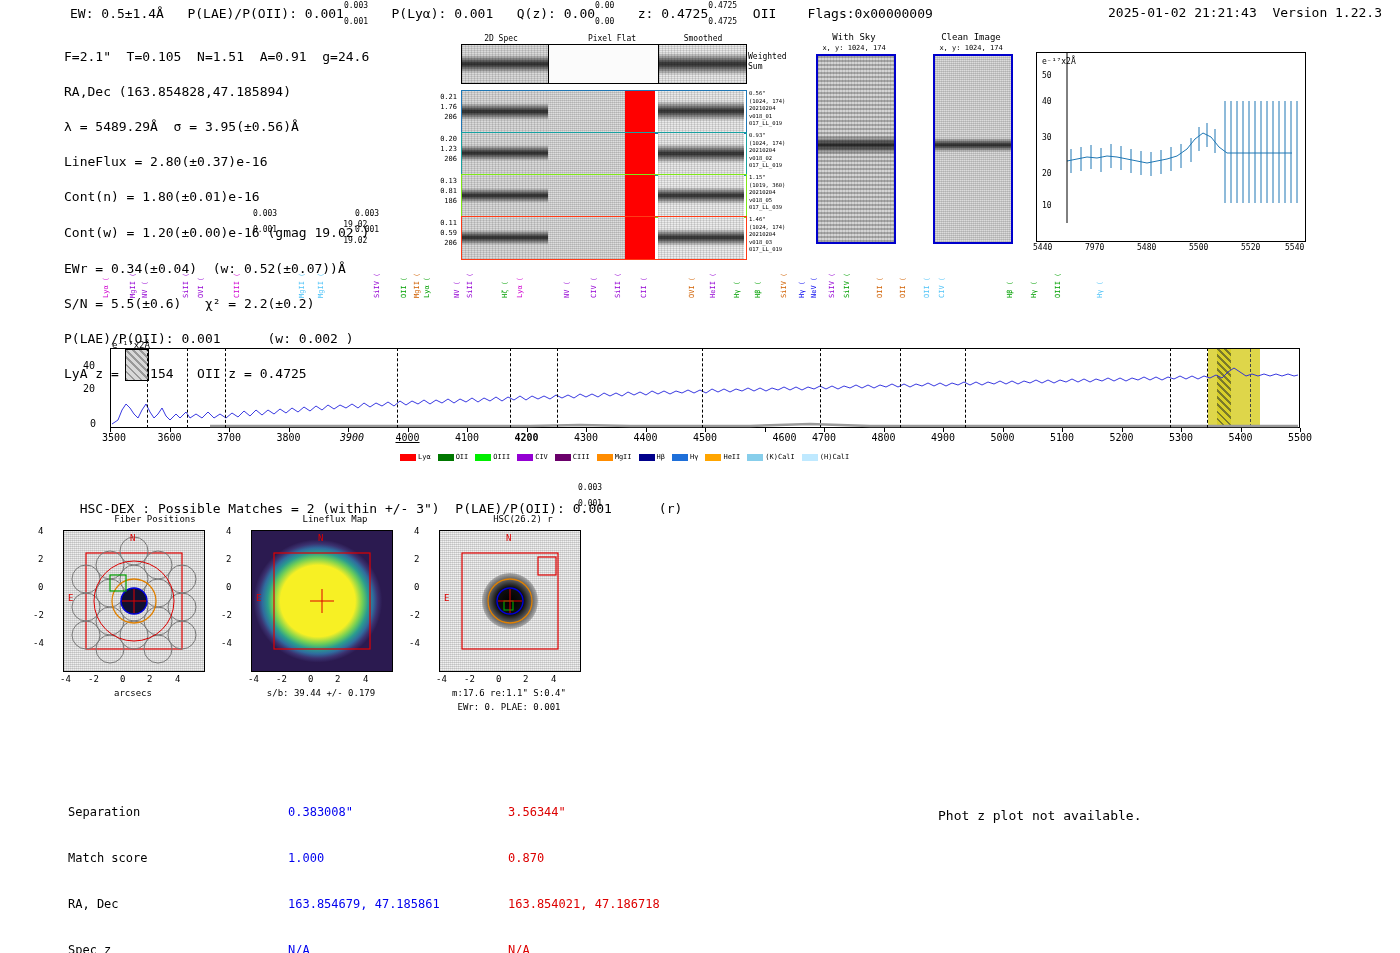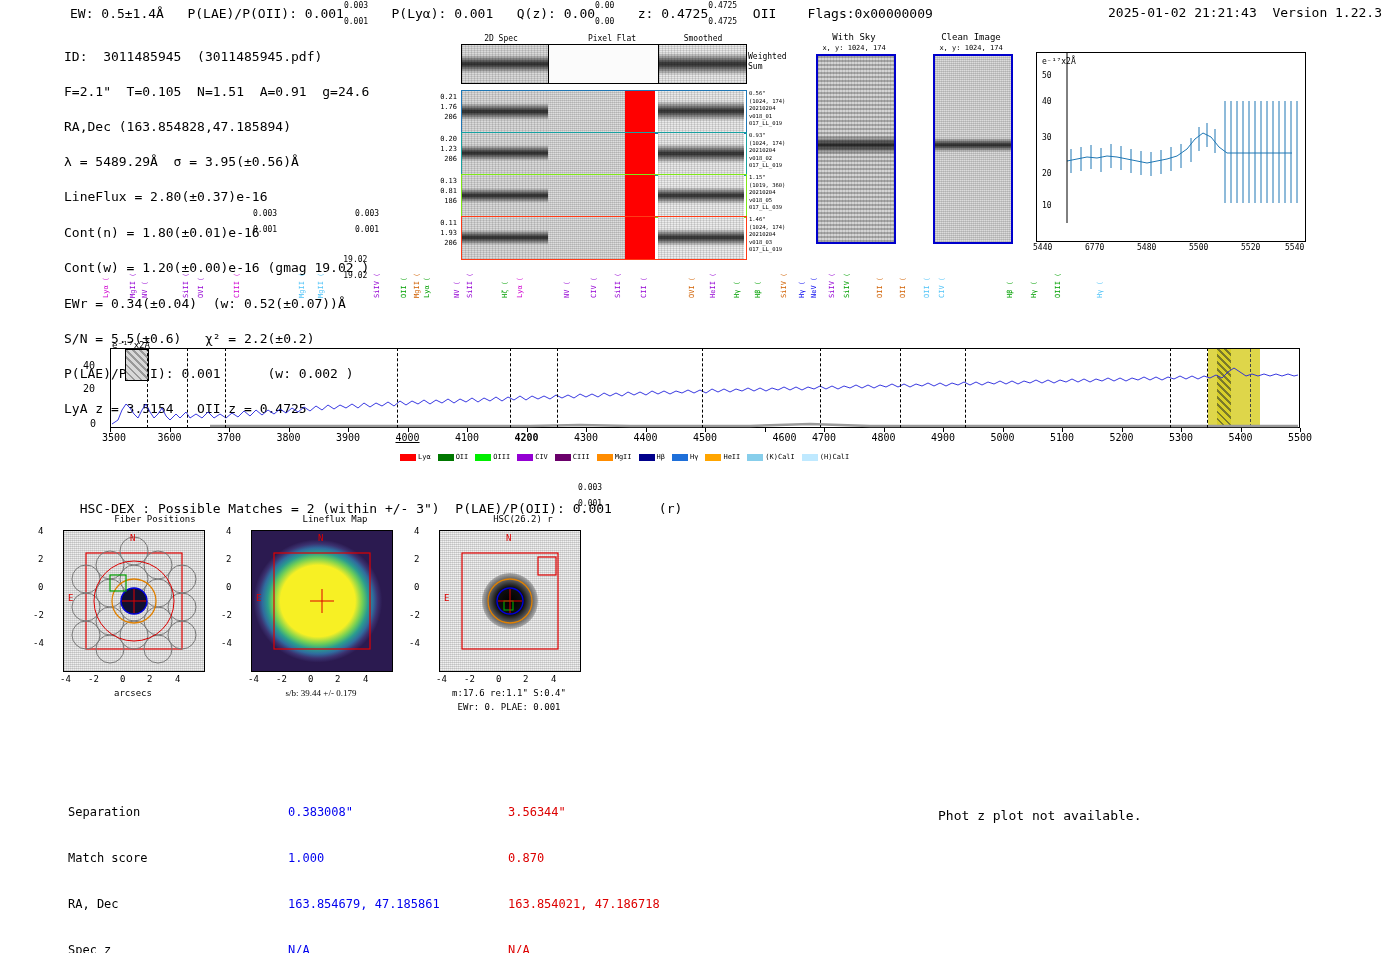--- a/index.html
+++ b/index.html
@@ -57,21 +57,20 @@
   <span>Q(z): 0.00</span><span class="frac"><sup>0.00</sup><br><sub>0.00</sub></span>&nbsp;&nbsp;
   <span>z: 0.4725</span><span class="frac"><sup>0.4725</sup><br><sub>0.4725</sub></span>&nbsp;
   <span>OII</span>&nbsp;&nbsp;&nbsp;
   <span>Flags:0x00000009</span>
 </div>
 <div class="abs mono" id="datestamp">
   <span>2025-01-02 21:21:43</span>&nbsp;&nbsp;<span>Version 1.22.3</span>
 </div>
 
 <div class="abs mono" id="infoblock">
-<div>ID:  3011485945  (3011485945.pdf)</div>
 <div>F=2.1"  T=0.105  N=1.51  A=0.91  g=24.6</div>
 <div>RA,Dec (163.854828,47.185894)</div>
 <div>λ = 5489.29Å  σ = 3.95(±0.56)Å</div>
 <div>LineFlux = 2.80(±0.37)e-16</div>
 <div>Cont(n) = 1.80(±0.01)e-16</div>
 <div><span>Cont(w) = 1.20(±0.00)e-16 (gmag 19.02 )</span><span class="frac" style="position:relative;left:-26px;"><sup>19.02</sup><br><sub>19.02</sub></span></div>
 <div>EWr = 0.34(±0.04)  (w: 0.52(±0.07))Å</div>
 <div>S/N = 5.5(±0.6)   χ² = 2.2(±0.2)</div>
 <div><span>P(LAE)/P(OII): 0.001      (w: 0.002 )</span></div>
 <div>LyA z = 3.5154   OII z = 0.4725</div>
@@ -170,21 +169,21 @@
       <div class="darkband" style="top:13px;height:15px;"></div>
     </div>
   <div class="abs finenoise" style="top:0;left:86px;width:106px;height:100%;"></div>
   <div class="abs redbox" style="top:0;left:163px;width:30px;height:100%;"></div>
   <div class="abs greynoise" style="top:0;left:196px;width:86px;height:100%;overflow:hidden;background-color:#ececec;">
       <div class="darkband" style="top:12px;height:17px;"></div>
     </div>
 </div>
 <div class="abs mono" style="top:218px;left:425px;font-size:7px;line-height:10px;text-align:right;width:32px;">
   <div>0.11</div>
-    <div>1.93</div>
+    <div>0.59</div>
     <div>206</div>
 </div>
 <div class="abs mono" style="top:216px;left:749px;font-size:5.5px;line-height:7.5px;">
   <div>1.46"</div>
     <div>(1024, 174)</div>
     <div>20210204</div>
     <div>v018_03</div>
     <div>017_LL_019</div>
 </div>
 
@@ -245,21 +244,21 @@
       <line x1="30" y1="0" x2="30" y2="170"></line>
     </g>
   </svg>
   <div class="abs mono" style="top:18px;left:5px;font-size:8px;">50</div>
   <div class="abs mono" style="top:44px;left:5px;font-size:8px;">40</div>
   <div class="abs mono" style="top:80px;left:5px;font-size:8px;">30</div>
   <div class="abs mono" style="top:116px;left:5px;font-size:8px;">20</div>
   <div class="abs mono" style="top:148px;left:5px;font-size:8px;">10</div>
 </div>
 <div class="abs mono" style="top:243px;left:1033px;font-size:8px;">5440</div>
-<div class="abs mono" style="top:243px;left:1085px;font-size:8px;">6770</div>
+<div class="abs mono" style="top:243px;left:1085px;font-size:8px;">7970</div>
 <div class="abs mono" style="top:243px;left:1137px;font-size:8px;">5480</div>
 <div class="abs mono" style="top:243px;left:1189px;font-size:8px;">5500</div>
 <div class="abs mono" style="top:243px;left:1241px;font-size:8px;">5520</div>
 <div class="abs mono" style="top:243px;left:1285px;font-size:8px;">5540</div>
 
 <div class="abs" id="fullspec" style="top:348px;left:110px;width:1190px;height:80px;">
 
   <div class="abs" style="inset:0;border:1px solid #000;"></div>
 
   <div class="abs" style="top:1px;left:15px;width:22px;height:30px;background:repeating-linear-gradient(45deg,#999 0 2px,#d8d8d8 2px 5px);border:1px solid #000;"></div>
@@ -297,21 +296,21 @@
 
 <div id="xticks">
     <div class="abs mono" style="top: 432px; left: 94px; width: 32px; text-align: right; font-size: 10px;">3500</div>
     <div class="abs" style="top: 428px; left: 110px; width: 1px; height: 4px; background: rgb(0, 0, 0);"></div>
     <div class="abs mono" style="top: 432px; left: 153.5px; width: 32px; text-align: center; font-size: 10px;">3600</div>
     <div class="abs" style="top: 428px; left: 169.5px; width: 1px; height: 4px; background: rgb(0, 0, 0);"></div>
     <div class="abs mono" style="top: 432px; left: 213px; width: 32px; text-align: center; font-size: 10px;">3700</div>
     <div class="abs" style="top: 428px; left: 229px; width: 1px; height: 4px; background: rgb(0, 0, 0);"></div>
     <div class="abs mono" style="top: 432px; left: 272.5px; width: 32px; text-align: center; font-size: 10px;">3800</div>
     <div class="abs" style="top: 428px; left: 288.5px; width: 1px; height: 4px; background: rgb(0, 0, 0);"></div>
-    <div class="abs mono" style="top: 432px; left: 332px; width: 32px; text-align: center; font-size: 10px;">3900</div>
+    <div class="abs mono" style="top: 432px; left: 332px; width: 32px; text-align: right; font-size: 10px; font-style: italic;">3900</div>
     <div class="abs" style="top: 428px; left: 348px; width: 1px; height: 4px; background: rgb(0, 0, 0);"></div>
     <div class="abs mono" style="top: 432px; left: 391.5px; width: 32px; text-align: center; font-size: 10px; text-decoration: underline;">4000</div>
     <div class="abs" style="top: 428px; left: 407.5px; width: 1px; height: 4px; background: rgb(0, 0, 0);"></div>
     <div class="abs mono" style="top: 432px; left: 451px; width: 32px; text-align: center; font-size: 10px;">4100</div>
     <div class="abs" style="top: 428px; left: 467px; width: 1px; height: 4px; background: rgb(0, 0, 0);"></div>
     <div class="abs mono" style="top: 432px; left: 510.5px; width: 32px; text-align: center; font-size: 10px; font-weight: bold;">4200</div>
     <div class="abs" style="top: 428px; left: 526.5px; width: 1px; height: 4px; background: rgb(0, 0, 0);"></div>
     <div class="abs mono" style="top: 432px; left: 570px; width: 32px; text-align: center; font-size: 10px;">4300</div>
     <div class="abs" style="top: 428px; left: 586px; width: 1px; height: 4px; background: rgb(0, 0, 0);"></div>
     <div class="abs mono" style="top: 432px; left: 629.5px; width: 32px; text-align: center; font-size: 10px;">4400</div>
@@ -449,21 +448,21 @@
 <div class="abs mono" style="top:526px;left:226px;font-size:9px;">4</div>
 <div class="abs mono" style="top:554px;left:226px;font-size:9px;">2</div>
 <div class="abs mono" style="top:582px;left:226px;font-size:9px;">0</div>
 <div class="abs mono" style="top:610px;left:221px;font-size:9px;">-2</div>
 <div class="abs mono" style="top:638px;left:221px;font-size:9px;">-4</div>
 <div class="abs mono" style="top:674px;left:248px;font-size:9px;">-4</div>
 <div class="abs mono" style="top:674px;left:276px;font-size:9px;">-2</div>
 <div class="abs mono" style="top:674px;left:308px;font-size:9px;">0</div>
 <div class="abs mono" style="top:674px;left:335px;font-size:9px;">2</div>
 <div class="abs mono" style="top:674px;left:363px;font-size:9px;">4</div>
-<div class="abs cutlbl" style="top:688px;left:231px;width:180px;font-family:Liberation Serif, serif;">s/b: 39.44 +/- 0.179</div>
+<div class="abs cutlbl" style="top:688px;left:231px;width:180px;">s/b: 39.44 +/- 0.179</div>
 
 <div class="abs cutlbl" style="top:514px;left:428px;width:190px;">HSC(26.2) r</div>
 <div class="abs" style="top:530px;left:439px;width:140px;height:140px;border:1px solid #000;overflow:hidden;background:#f0f0f0;">
   <div class="abs finenoise" style="inset:0;background-color:#f1f1f1;"></div>
   <div class="abs" style="top:42px;left:42px;width:56px;height:56px;border-radius:50%;background:radial-gradient(circle,#000 0%,#101010 35%,#777 60%,rgba(200,200,200,0) 80%);"></div>
   <svg width="140" height="140" style="position:absolute;top:0;left:0;">
     <rect x="22" y="22" width="96" height="96" fill="none" stroke="#e00000" stroke-width="1.2"></rect>
     <rect x="98" y="26" width="18" height="18" fill="none" stroke="#e00000" stroke-width="1.2"></rect>
     <circle cx="70" cy="70" r="22" fill="none" stroke="#e08000" stroke-width="1.3"></circle>
     <circle cx="70" cy="70" r="13" fill="none" stroke="#0000dd" stroke-width="1.4"></circle>

